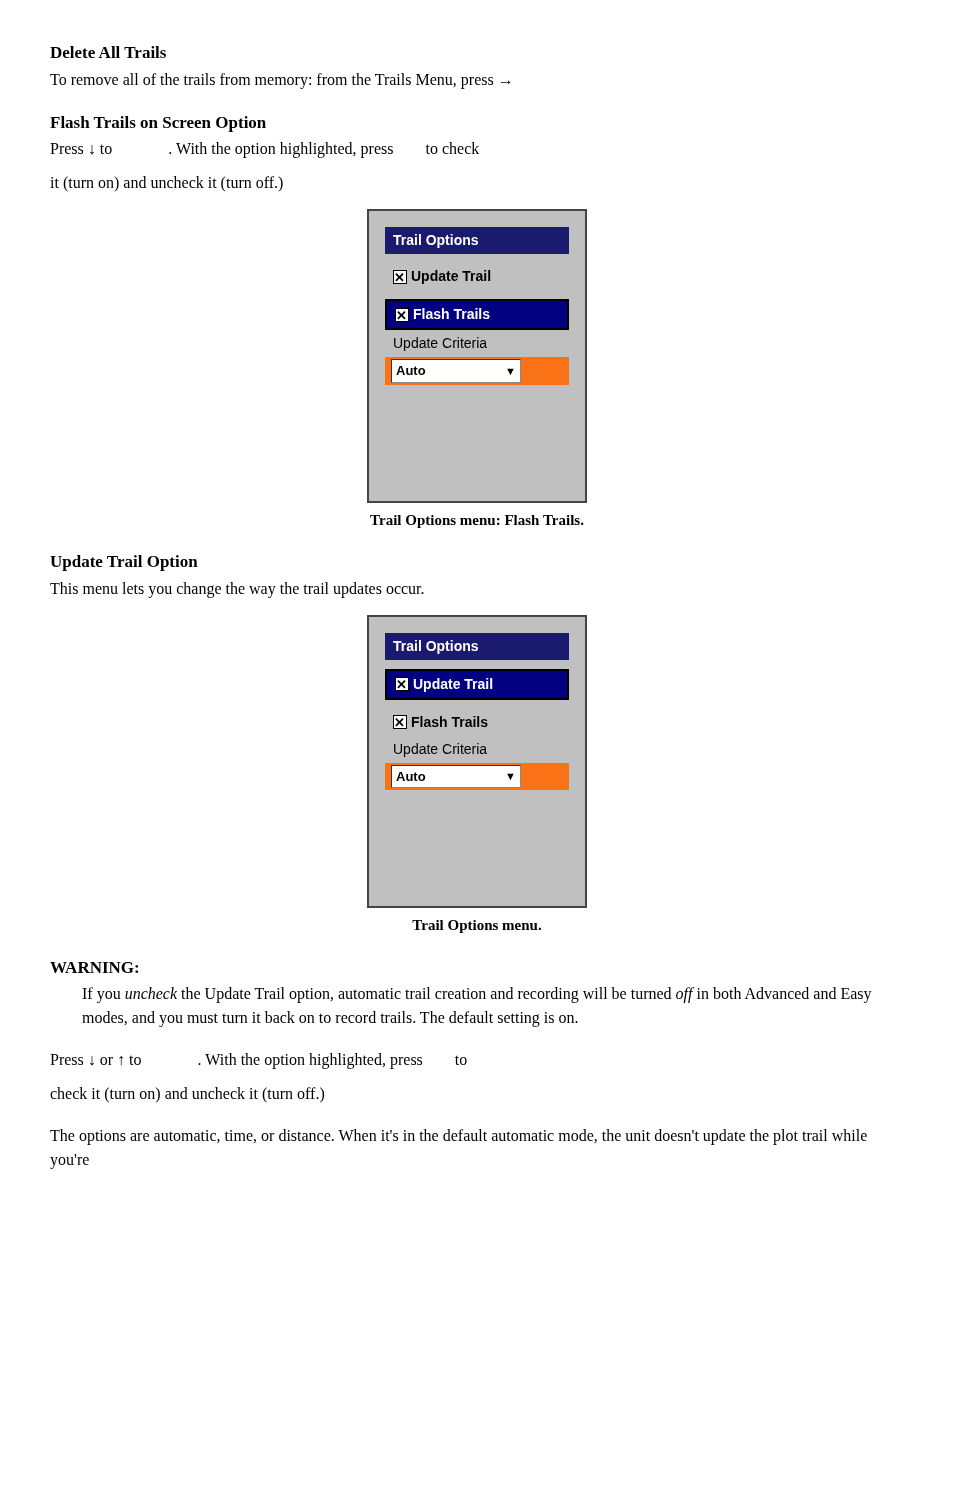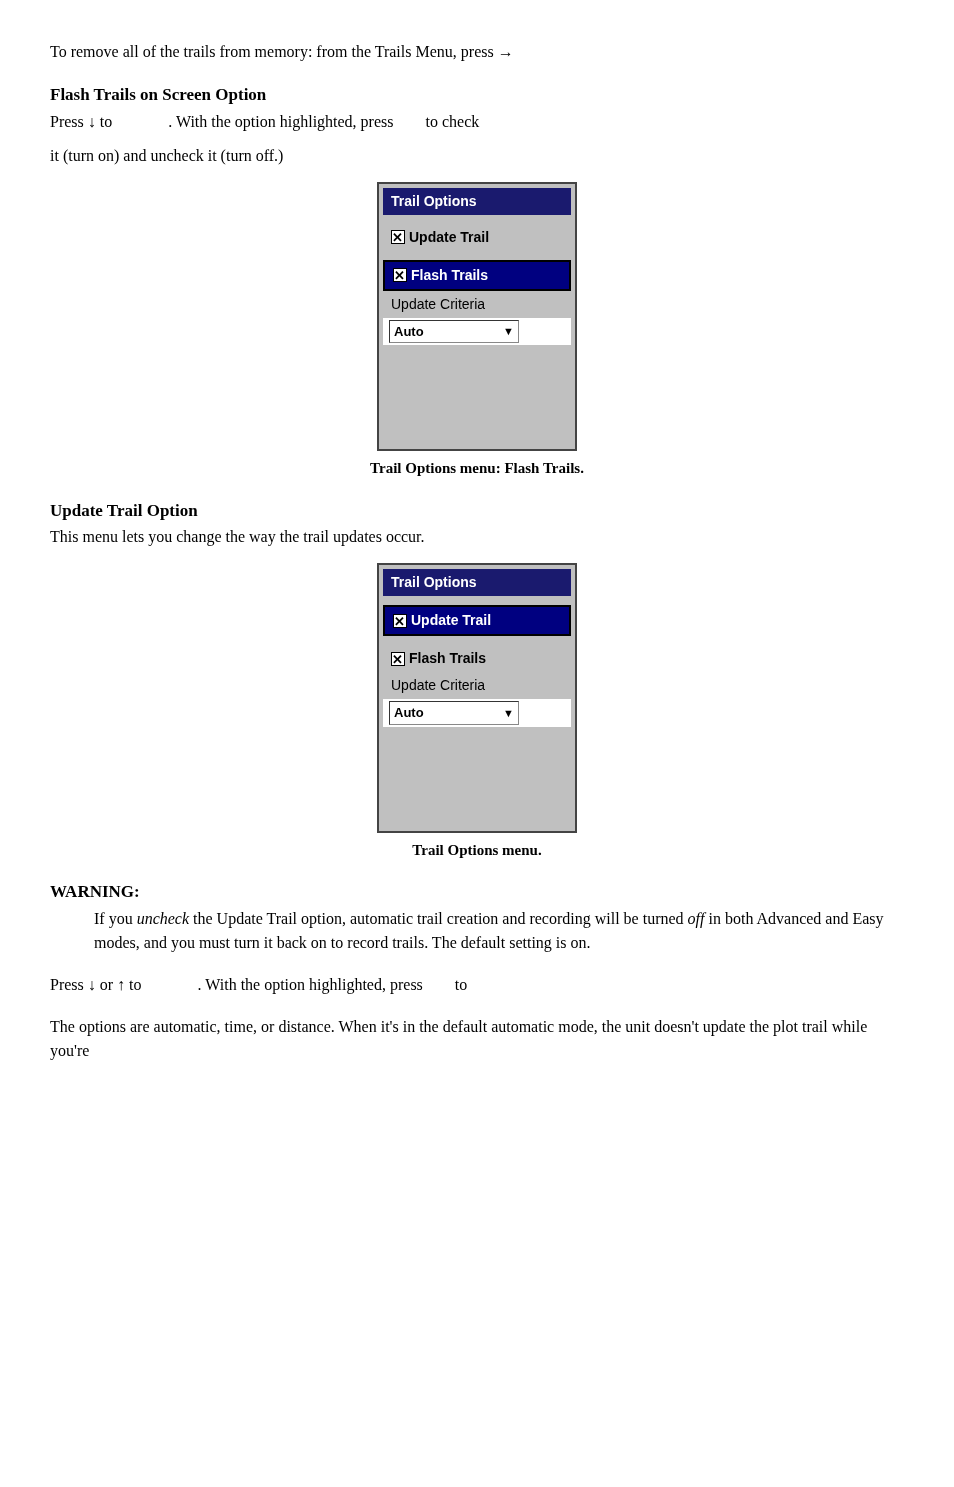--- a/index.html
+++ b/index.html
@@ -38,22 +38,22 @@
     .menu-caption {
       font-weight: bold;
       font-size: 15px;
       text-align: center;
       margin-top: 6px;
     }
 
     .trail-menu {
       border: 2px solid #444;
       background: #c0c0c0;
-      width: 200px;
-      padding: 4px;
+      width: 220px;
+      padding: 16px;
     }
 
     .trail-menu-title {
       background: #1a1a6e;
       color: #fff;
       font-weight: bold;
       font-size: 14px;
       padding: 3px 8px;
       font-family: Arial, sans-serif;
     }
@@ -107,21 +107,21 @@
     }
 
     .trail-menu-criteria span {
       font-weight: normal;
     }
 
     .trail-menu-auto {
       display: flex;
       align-items: flex-start;
       padding: 2px 6px;
-      background: #ffffff;
+      background: #f97316;
     }
 
     .auto-select {
       background: #fff;
       border: 1px inset #888;
       font-family: Arial, sans-serif;
       font-size: 13px;
       font-weight: bold;
       padding: 1px 4px;
       width: 130px;
@@ -133,32 +133,33 @@
     .auto-select .arrow {
       font-size: 11px;
     }
 
     .trail-menu-body {
       background: #c0c0c0;
       height: 100px;
     }
 
     .warning-block {
-      margin-left: 44px;
+      margin-left: 32px;
       margin-bottom: 10px;
     }
 
     em {
       font-style: italic;
     }
   </style>
 </head>
 <body>
 
 <div class="section">
+  <h3>Delete All Trails</h3>
   <p>
     <span>To remove all of the trails from memory: from the Trails Menu, press →</span>
   </p>
 </div>
 
 <div class="section">
   <h3>Flash Trails on Screen Option</h3>
   <p>
     <span>Press ↓ to</span>
     &nbsp;&nbsp;&nbsp;&nbsp;&nbsp;&nbsp;&nbsp;&nbsp;&nbsp;&nbsp;&nbsp;&nbsp;
@@ -244,17 +245,18 @@
 </div>
 
 <div class="section">
   <p>
     <span>Press ↓ or ↑ to</span>
     &nbsp;&nbsp;&nbsp;&nbsp;&nbsp;&nbsp;&nbsp;&nbsp;&nbsp;&nbsp;&nbsp;&nbsp;
     <span>. With the option highlighted, press</span>
     &nbsp;&nbsp;&nbsp;&nbsp;&nbsp;&nbsp;
     <span>to</span>
   </p>
+  <p>check it (turn on) and uncheck it (turn off.)</p>
 </div>
 
 <div class="section">
   <p>The options are automatic, time, or distance. When it's in the default automatic mode, the unit doesn't update the plot trail while you're</p>
 </div>
 
 </body></html>

